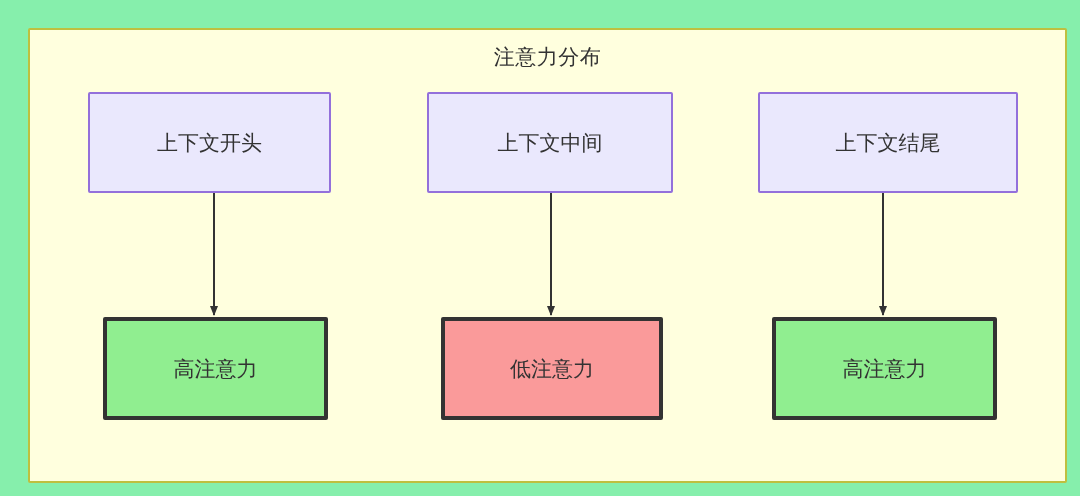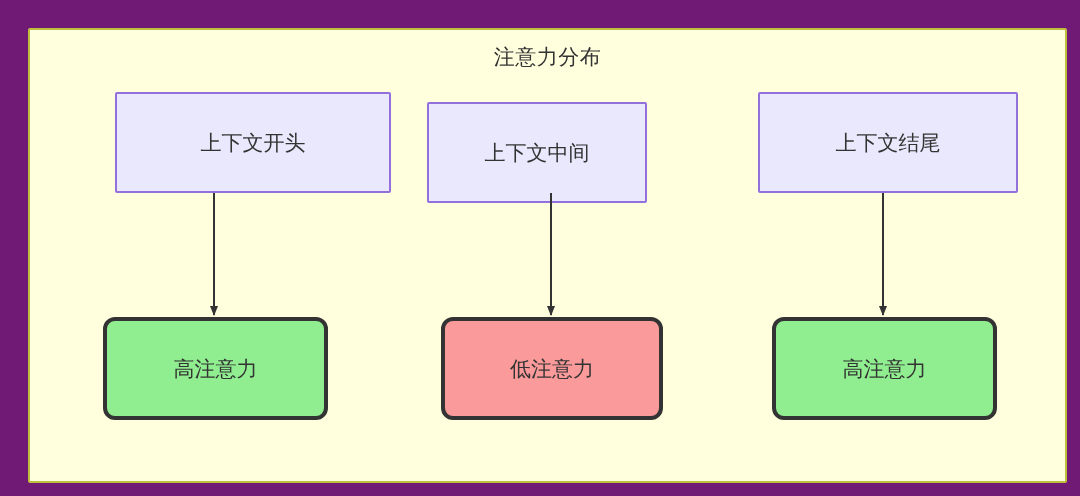--- a/index.html
+++ b/index.html
@@ -11,21 +11,21 @@
     width: 1080px;
     height: 496px;
     font-family: "Liberation Sans", "DejaVu Sans", sans-serif;
     overflow: hidden;
   }
 
   #diagram-root {
     position: relative;
     width: 1080px;
     height: 496px;
-    background: #701a75;
+    background: #86efac;
   }
 
   
   .subgraph {
     position: absolute;
     left: 28px;
     top: 28px;
     width: 1039px;
     height: 455px;
     box-sizing: border-box;
@@ -62,41 +62,41 @@
   }
 
   .node.context {
     background: #eae8fd;
     border: 2px solid #9370db;
     border-radius: 2px;
   }
 
   .node.attn {
     border: 4px solid #333333;
-    border-radius: 12px;
+    border-radius: 2px;
   }
 
   .node.attn-high {
     background: #90ee90;
   }
 
   .node.attn-low {
     background: #fa9a9a;
   }
 
   
   .col-1 { left: 88px; }
   .col-2 { left: 427px; }
   .col-3 { left: 758px; }
 
   .ctx-row  { top: 92px;  height: 101px; }
   .attn-row { top: 317px; height: 103px; }
 
-  .ctx-1 { width: 276px; margin-left: 27px; }
-  .ctx-2 { width: 220px; margin-top: 10px; }
+  .ctx-1 { width: 243px; }
+  .ctx-2 { width: 246px; }
   .ctx-3 { width: 260px; }
 
   .attn-1 { left: 103px; width: 225px; }
   .attn-2 { left: 441px; width: 222px; text-align: center; }
   .attn-3 { left: 772px; width: 225px; }
 
   
   .edges {
     position: absolute;
     left: 0;

